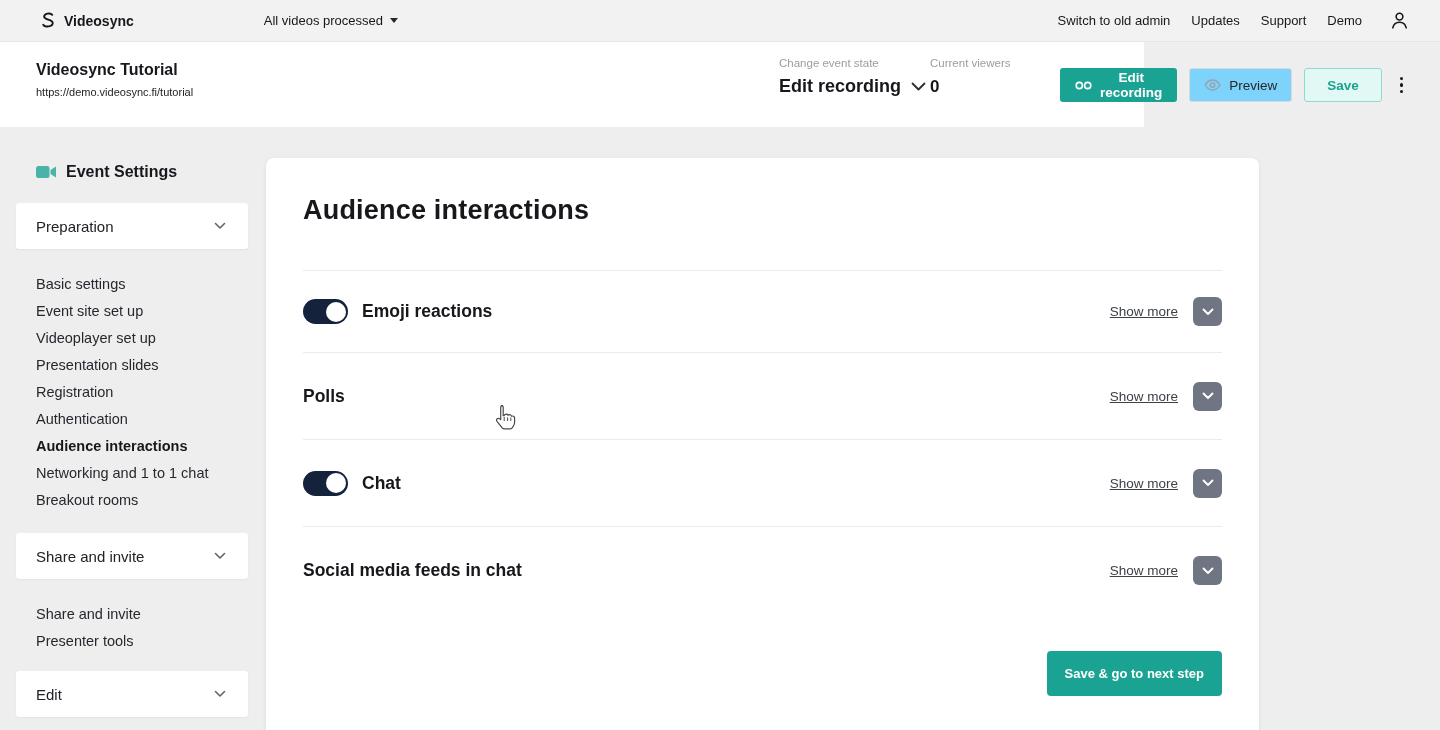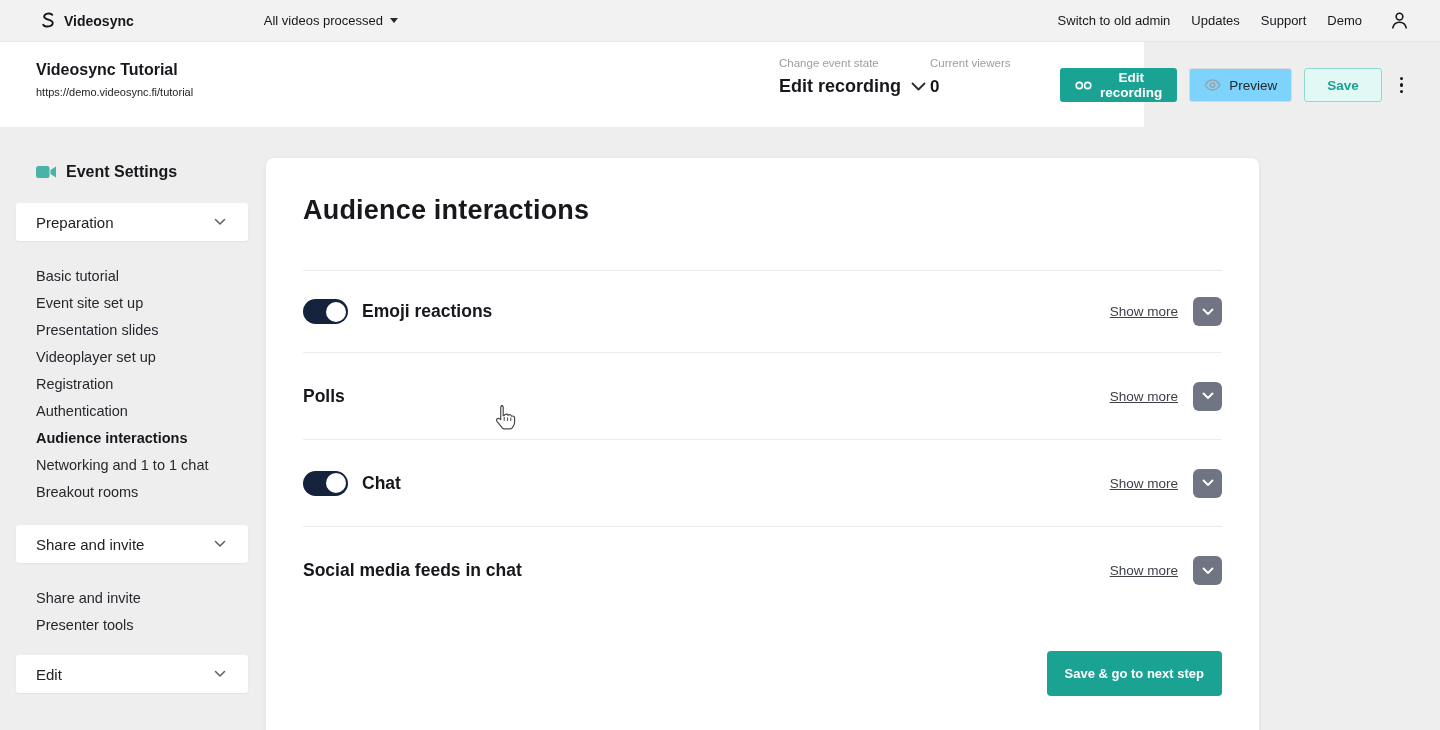--- a/index.html
+++ b/index.html
@@ -35,21 +35,21 @@
   .btn { height:34px; border-radius:3px; border:none; display:flex; align-items:center; gap:8px;
          font-family:"Liberation Sans",sans-serif; font-size:13.5px; cursor:pointer; }
   .btn-teal { background:#1aa392; color:#fff; font-weight:600; padding:0 15px; }
   .btn-outline { background:#7dd3fc; color:#26272b; border:1px solid #d9dadc; padding:0 14px; margin-left:12px; }
   .btn-save { background:#e2f8f5; color:#1aa392; border:1px solid #8eDBD2; font-weight:600; padding:0 22px; margin-left:12px; }
   .kebab { margin-left:14px; display:flex; flex-direction:column; gap:3px; cursor:pointer; padding:4px; }
   .kebab span { width:3.5px; height:3.5px; border-radius:50%; background:#17181c; }
   
   .sidebar { position:absolute; left:16px; top:127px; width:232px; }
   .sb-title { display:flex; align-items:center; gap:9px; margin:33px 0 12px 20px; font-size:16px; font-weight:700; height:24px;text-align:center; }
-  .sb-card { background:#fff; height:38px; border-radius:3px; box-shadow:0 1px 2px rgba(0,0,0,.05);
+  .sb-card { background:#fff; height:46px; border-radius:3px; box-shadow:0 1px 2px rgba(0,0,0,.05);
              display:flex; align-items:center; justify-content:space-between; padding:0 22px 0 20px;
              font-size:15px; color:#202227; cursor:pointer; }
   .mt19 { margin-top:19px; } .mt16 { margin-top:16px; }
   .sb-items { margin-top:22px; padding-left:20px; }
   .sb-item { height:27px; line-height:27px; font-size:14.5px; color:#26282d; cursor:pointer; white-space:nowrap; }
   .sb-item.active { font-weight:700; color:#17181c; }
   .chev { display:flex; }
   .chev.right { transform:rotate(-90deg); }
   
   .main-card { position:absolute; left:266px; top:158px; width:993px; height:600px;
@@ -171,24 +171,24 @@
 
     <div class="sb-card mt19">
       <span>Preparation</span>
       <span class="chev">
         <svg width="12" height="8" viewBox="0 0 12 8">
             <polyline points="1.5,1.5 6,6 10.5,1.5" fill="none" stroke="#5f646d" stroke-width="1.6" stroke-linecap="round" stroke-linejoin="round"></polyline>
           </svg>
       </span>
     </div>
     <div class="sb-items">
-      <div class="sb-item">Basic tutorial</div>
+      <div class="sb-item">Basic settings</div>
       <div class="sb-item">Event site set up</div>
+      <div class="sb-item">Videoplayer set up</div>
       <div class="sb-item">Presentation slides</div>
-      <div class="sb-item">Videoplayer set up</div>
       <div class="sb-item">Registration</div>
       <div class="sb-item">Authentication</div>
       <div class="sb-item active">Audience interactions</div>
       <div class="sb-item">Networking and 1 to 1 chat</div>
       <div class="sb-item">Breakout rooms</div>
     </div>
 
     <div class="sb-card mt19">
       <span>Share and invite</span>
       <span class="chev">

